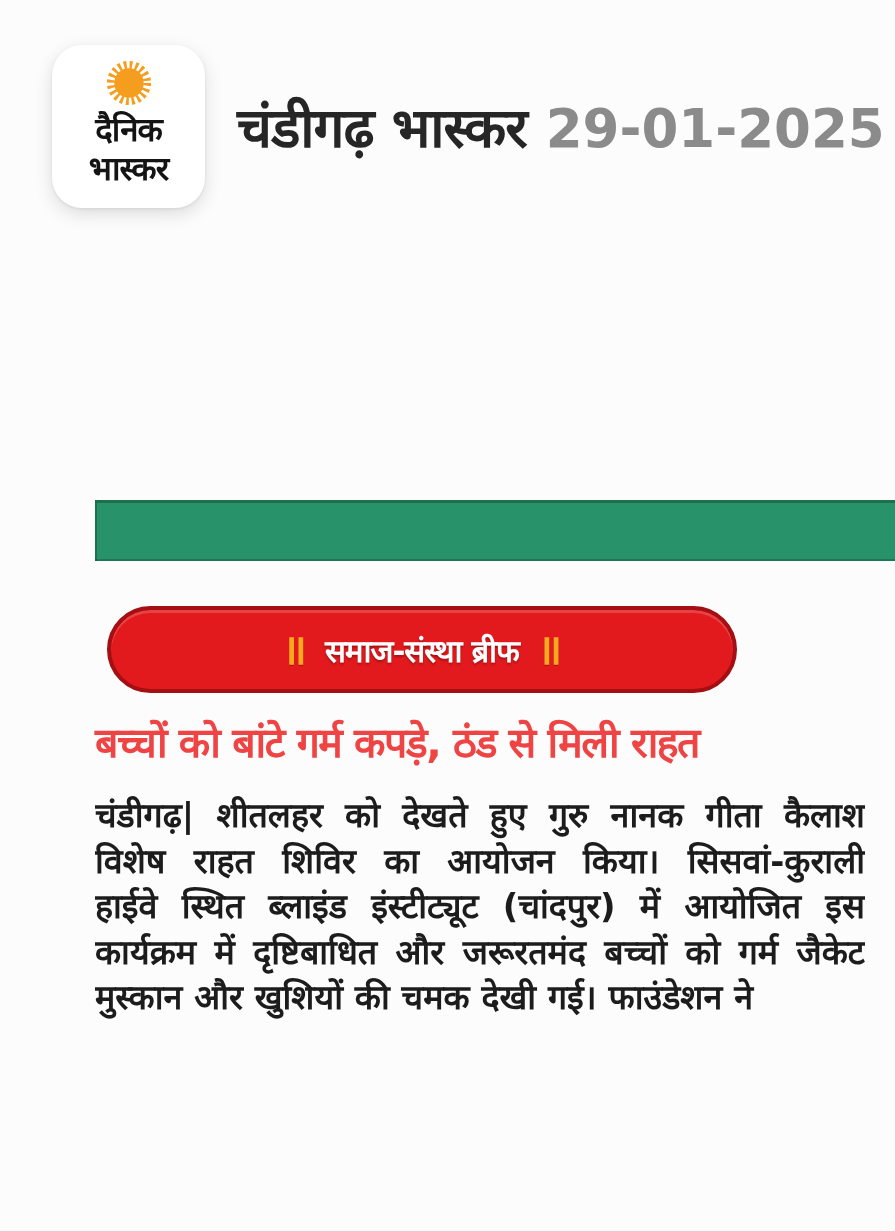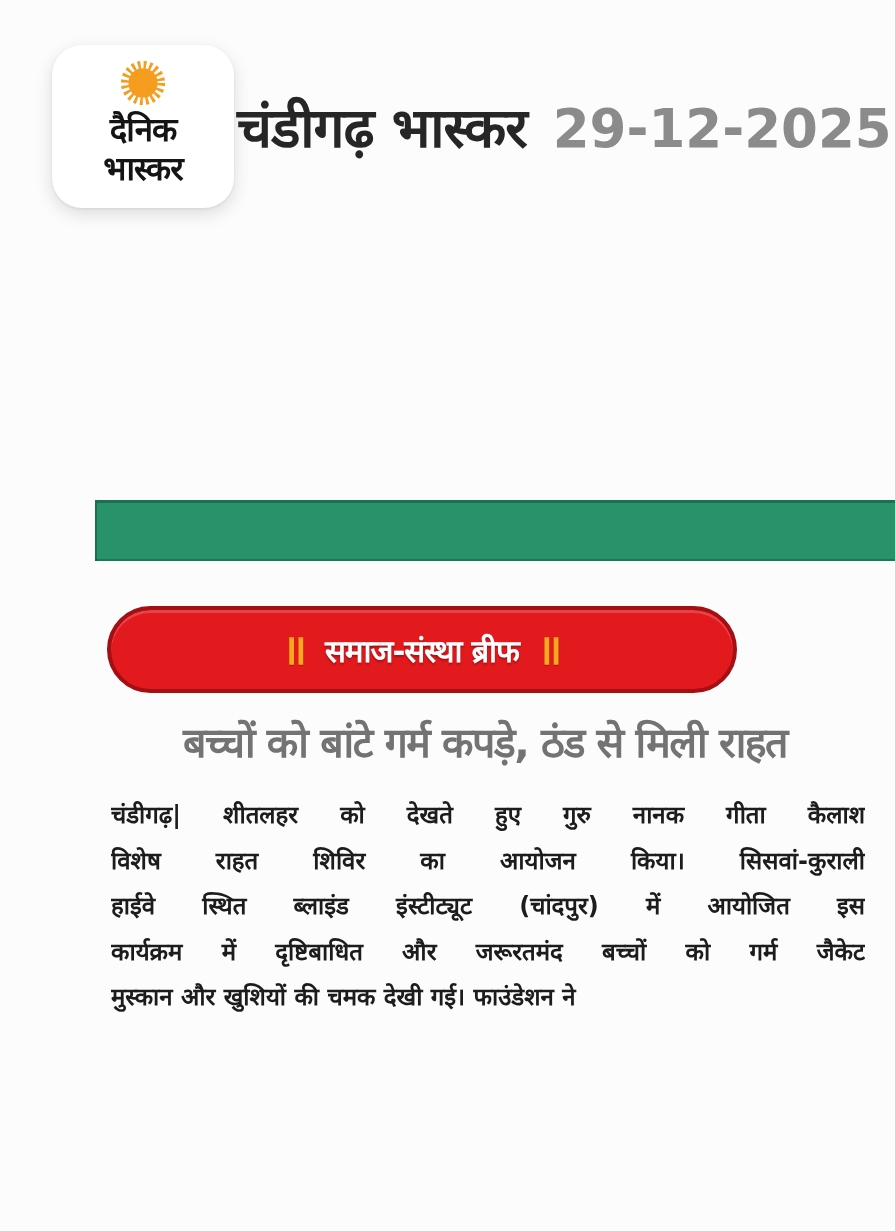--- a/index.html
+++ b/index.html
@@ -12,21 +12,21 @@
     width: 895px;
     height: 1231px;
     background: #fcfcfc;
     overflow: hidden;
   }
 
   
   .logo-card {
     position: absolute;
     left: 52px; top: 45px;
-    width: 182px; height: 163px;
+    width: 153px; height: 163px;
     background: #ffffff;
     border-radius: 30px;
     box-shadow: 0 6px 18px rgba(0,0,0,0.13), 0 1px 3px rgba(0,0,0,0.08);
     display: flex;
     flex-direction: column;
     align-items: center;
     justify-content: flex-start;
   }
   .sun {
     margin-top: 12px;
@@ -40,21 +40,21 @@
     line-height: 37px;
     color: #141414;
     text-align: center;
     letter-spacing: -1px;
   }
   .header-titles {
     position: absolute;
     left: 237px; top: 88px;
     display: flex;
     align-items: baseline;
-    gap: 26px;
+    gap: 19px;
     white-space: nowrap;
   }
   .edition-title {
     font-size: 55px;
     font-weight: bold;
     color: #262626;
     letter-spacing: -1px;
   }
   .pub-date {
     font-size: 53px;
@@ -104,41 +104,39 @@
   }
 
   
   .headline {
     position: absolute;
     left: 95px; top: 712px;
     width: 780px;
     font-size: 41px;
     line-height: 62px;
     font-weight: bold;
-    color: #737373;
+    color: #ef4444;
     letter-spacing: -1.5px;
     white-space: nowrap;
-    text-align: center;
   }
   .body-col {
     position: absolute;
     left: 95px; top: 793px;
     width: 770px;
     color: #1c1c1c;
   }
   .body-line {
-    font-size: 24px;
+    font-size: 34px;
     font-weight: 600;
     line-height: 45.5px;
     height: 45.5px;
     overflow: hidden;
     text-align: justify;
     text-align-last: justify;
     letter-spacing: 0px;
-    margin-left: 16px;
   }
   .body-line:last-child {
     text-align-last: left;
   }
 </style>
 </head>
 <body>
 
 <div class="page">
 
@@ -146,21 +144,21 @@
     <svg class="sun" viewBox="0 0 60 60" aria-hidden="true">
       <circle cx="30" cy="30" r="21" fill="none" stroke="#f59d1e" stroke-width="9" stroke-dasharray="3.2 3.4"></circle>
       <circle cx="30" cy="30" r="17" fill="#f59d1e"></circle>
     </svg>
     <div class="logo-text">दैनिक</div>
     <div class="logo-text">भास्कर</div>
   </div>
 
   <div class="header-titles">
     <span class="edition-title">चंडीगढ़ भास्कर</span>
-    <span class="pub-date">29-12-2025</span>
+    <span class="pub-date">29-01-2025</span>
   </div>
 
   <div class="green-bar"></div>
 
   <div class="section-badge">
     <span class="badge-mark">॥</span>
     <span class="badge-label">समाज-संस्था ब्रीफ</span>
     <span class="badge-mark">॥</span>
   </div>
 

